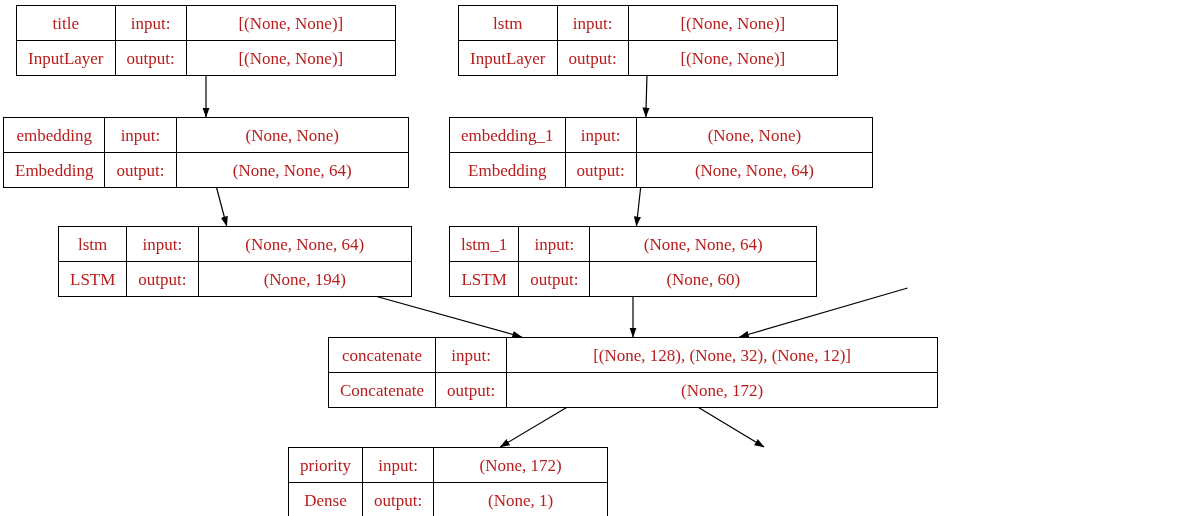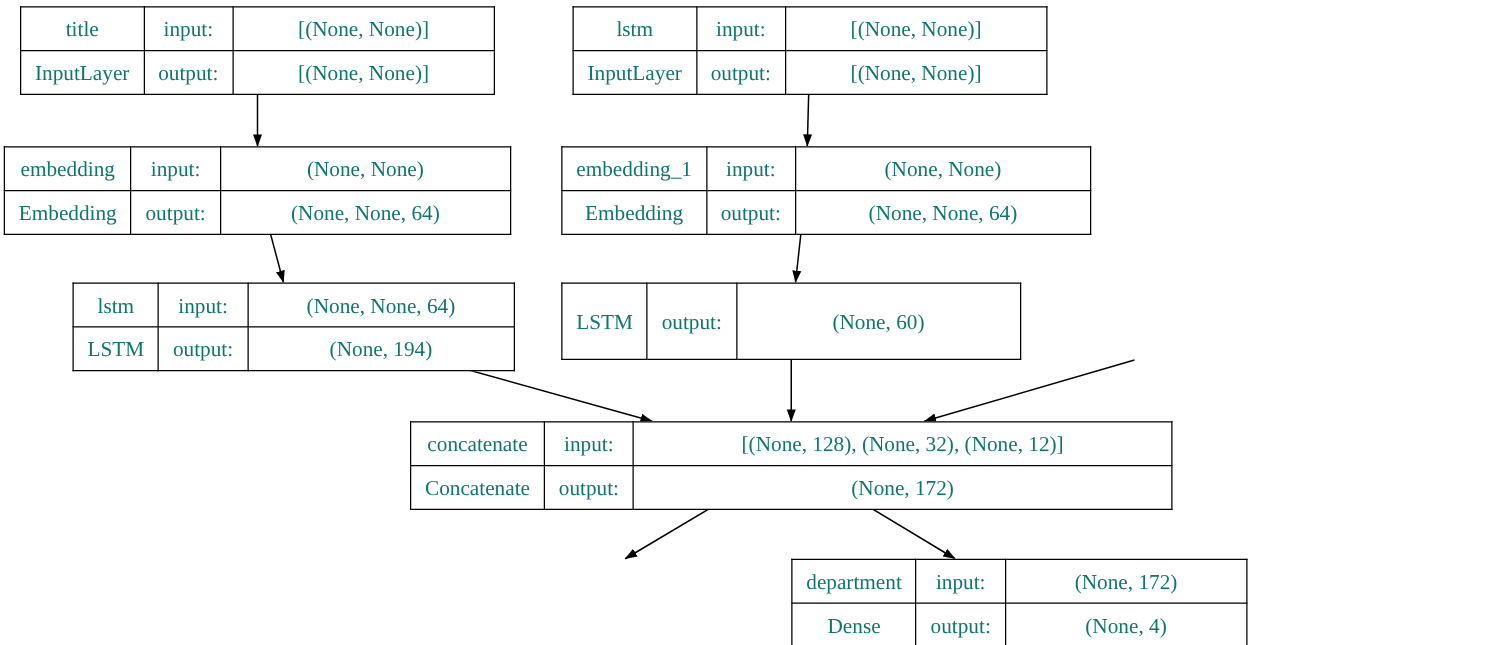--- a/index.html
+++ b/index.html
@@ -2,21 +2,21 @@
 <html><head>
 <meta charset="utf-8">
 <style>
   html, body { margin: 0; padding: 0; background: #ffffff; }
   #canvas {
     position: relative;
     width: 1023px;
     height: 516px;
     background: #ffffff;
     font-family: "Liberation Serif", "DejaVu Serif", serif;
-    color: #0f766e;
+    color: #b91c1c;
     overflow: hidden;
   }
   #edges {
     position: absolute;
     left: 0; top: 0;
     width: 1195px; height: 516px;
   }
   .node {
     position: absolute;
     background: #ffffff;
@@ -146,20 +146,25 @@
         <td class="c2">output:</td>
         <td class="c3">(None, 194)</td>
       </tr>
     </tbody>
       </table>
   </div>
 
   <div class="node" style="left: 449px; top: 226px; width: 368px; height: 62px;">
     <table class="record">
       <tbody>
+          <tr>
+        <td class="c1">lstm_1</td>
+        <td class="c2">input:</td>
+        <td class="c3">(None, None, 64)</td>
+      </tr>
       <tr>
         <td class="c1">LSTM</td>
         <td class="c2">output:</td>
         <td class="c3">(None, 60)</td>
       </tr>
     </tbody>
       </table>
   </div>
 
 
@@ -173,31 +178,31 @@
       </tr>
       <tr>
         <td class="c1">Concatenate</td>
         <td class="c2">output:</td>
         <td class="c3">(None, 172)</td>
       </tr>
     </tbody>
       </table>
   </div>
 
-
-  <div class="node" style="left: 633px; top: 447px; width: 365px; height: 62px;">
-    <table class="record">
-      <tbody>
-          <tr>
-        <td class="c1">department</td>
+  <div class="node" style="left: 288px; top: 447px; width: 320px; height: 62px;">
+    <table class="record">
+      <tbody>
+          <tr>
+        <td class="c1">priority</td>
         <td class="c2">input:</td>
         <td class="c3">(None, 172)</td>
       </tr>
       <tr>
         <td class="c1">Dense</td>
         <td class="c2">output:</td>
-        <td class="c3">(None, 4)</td>
-      </tr>
-    </tbody>
-      </table>
-  </div>
+        <td class="c3">(None, 1)</td>
+      </tr>
+    </tbody>
+      </table>
+  </div>
+
 
 </div>
 
 </body></html>

